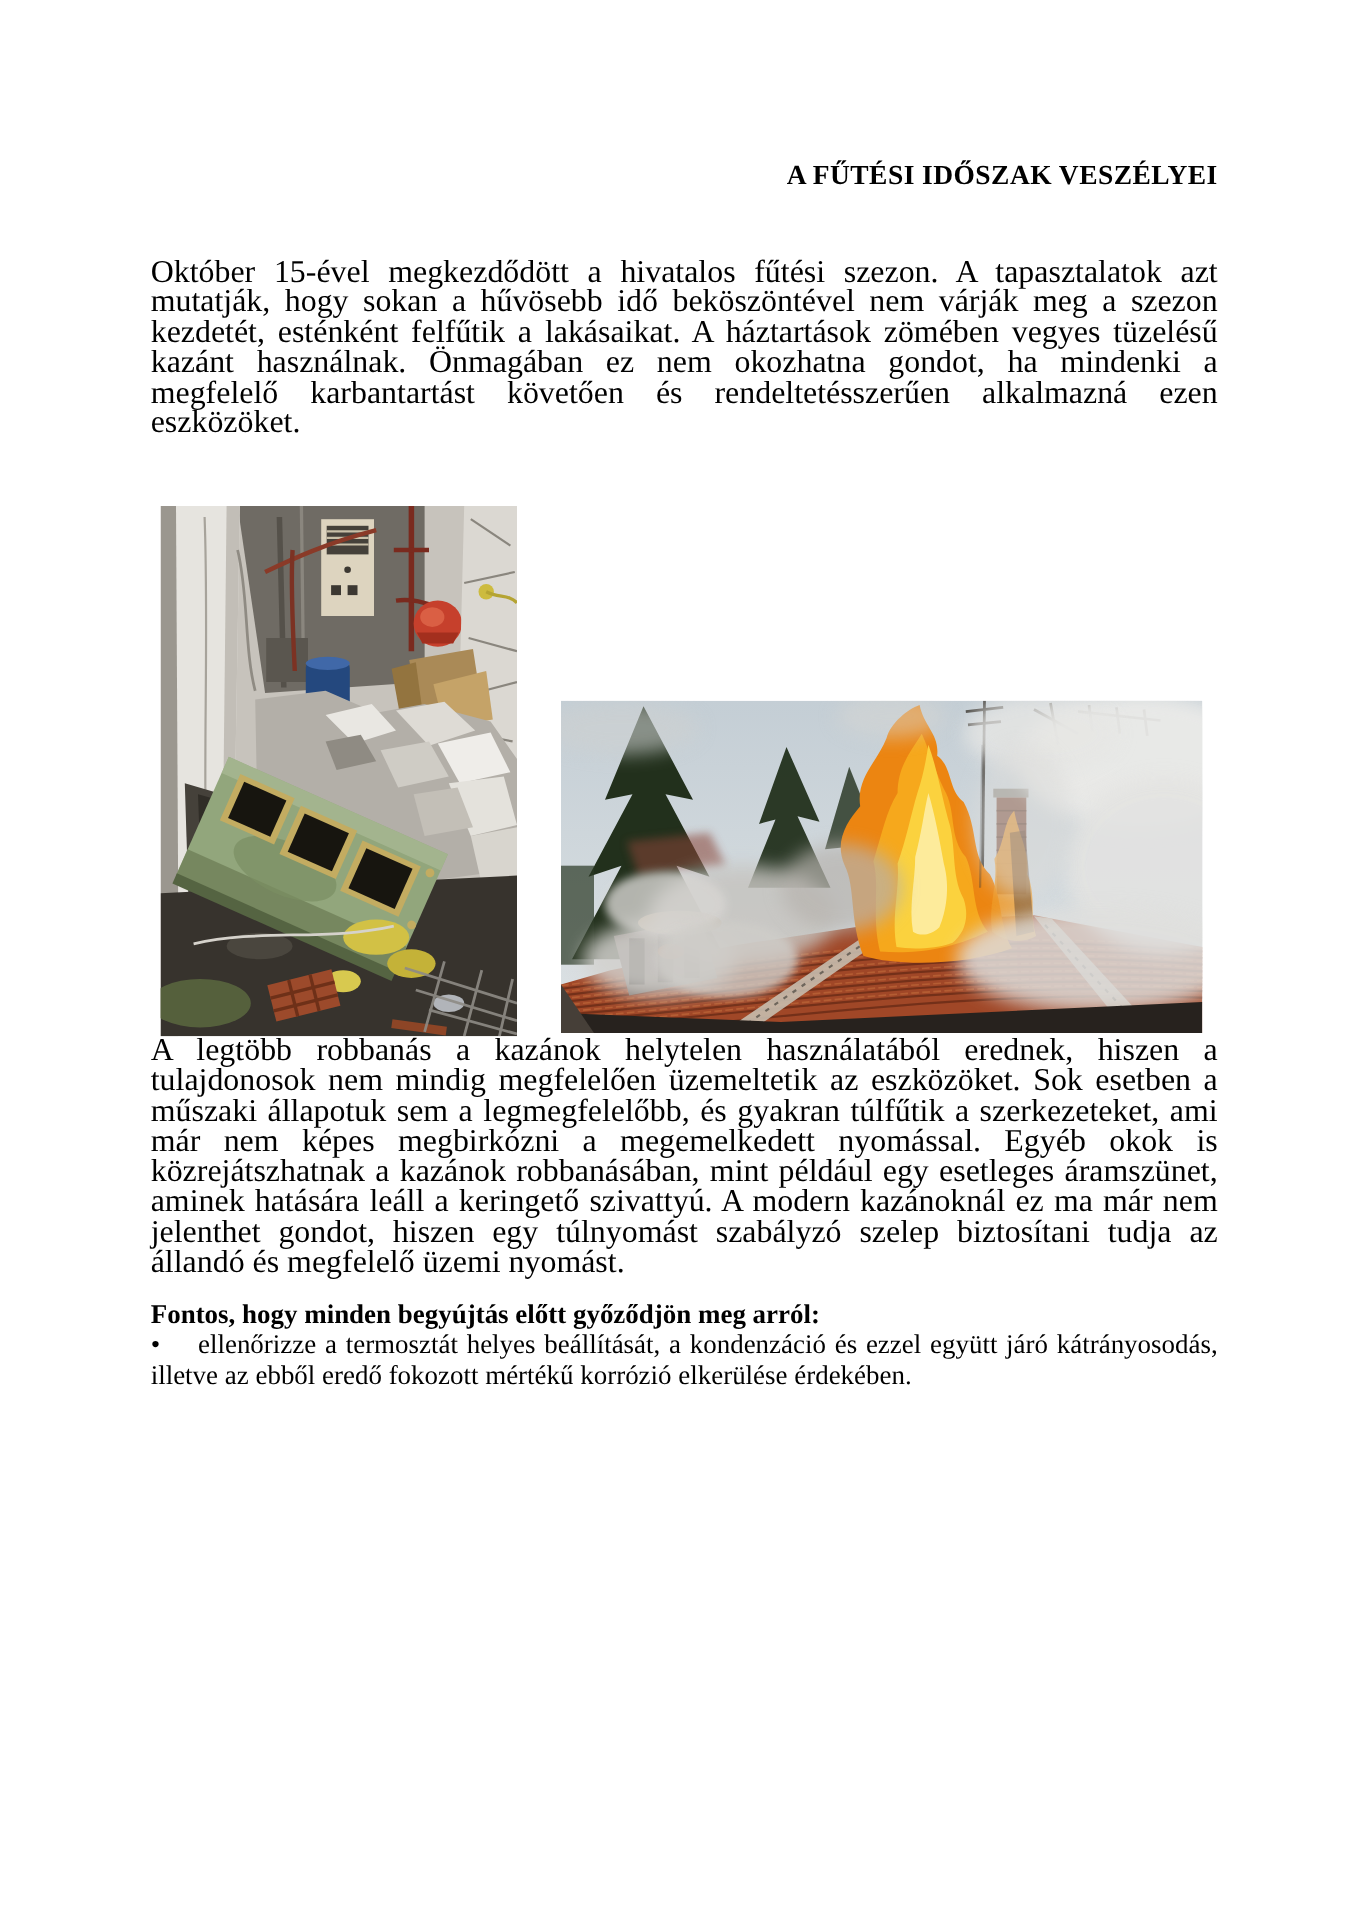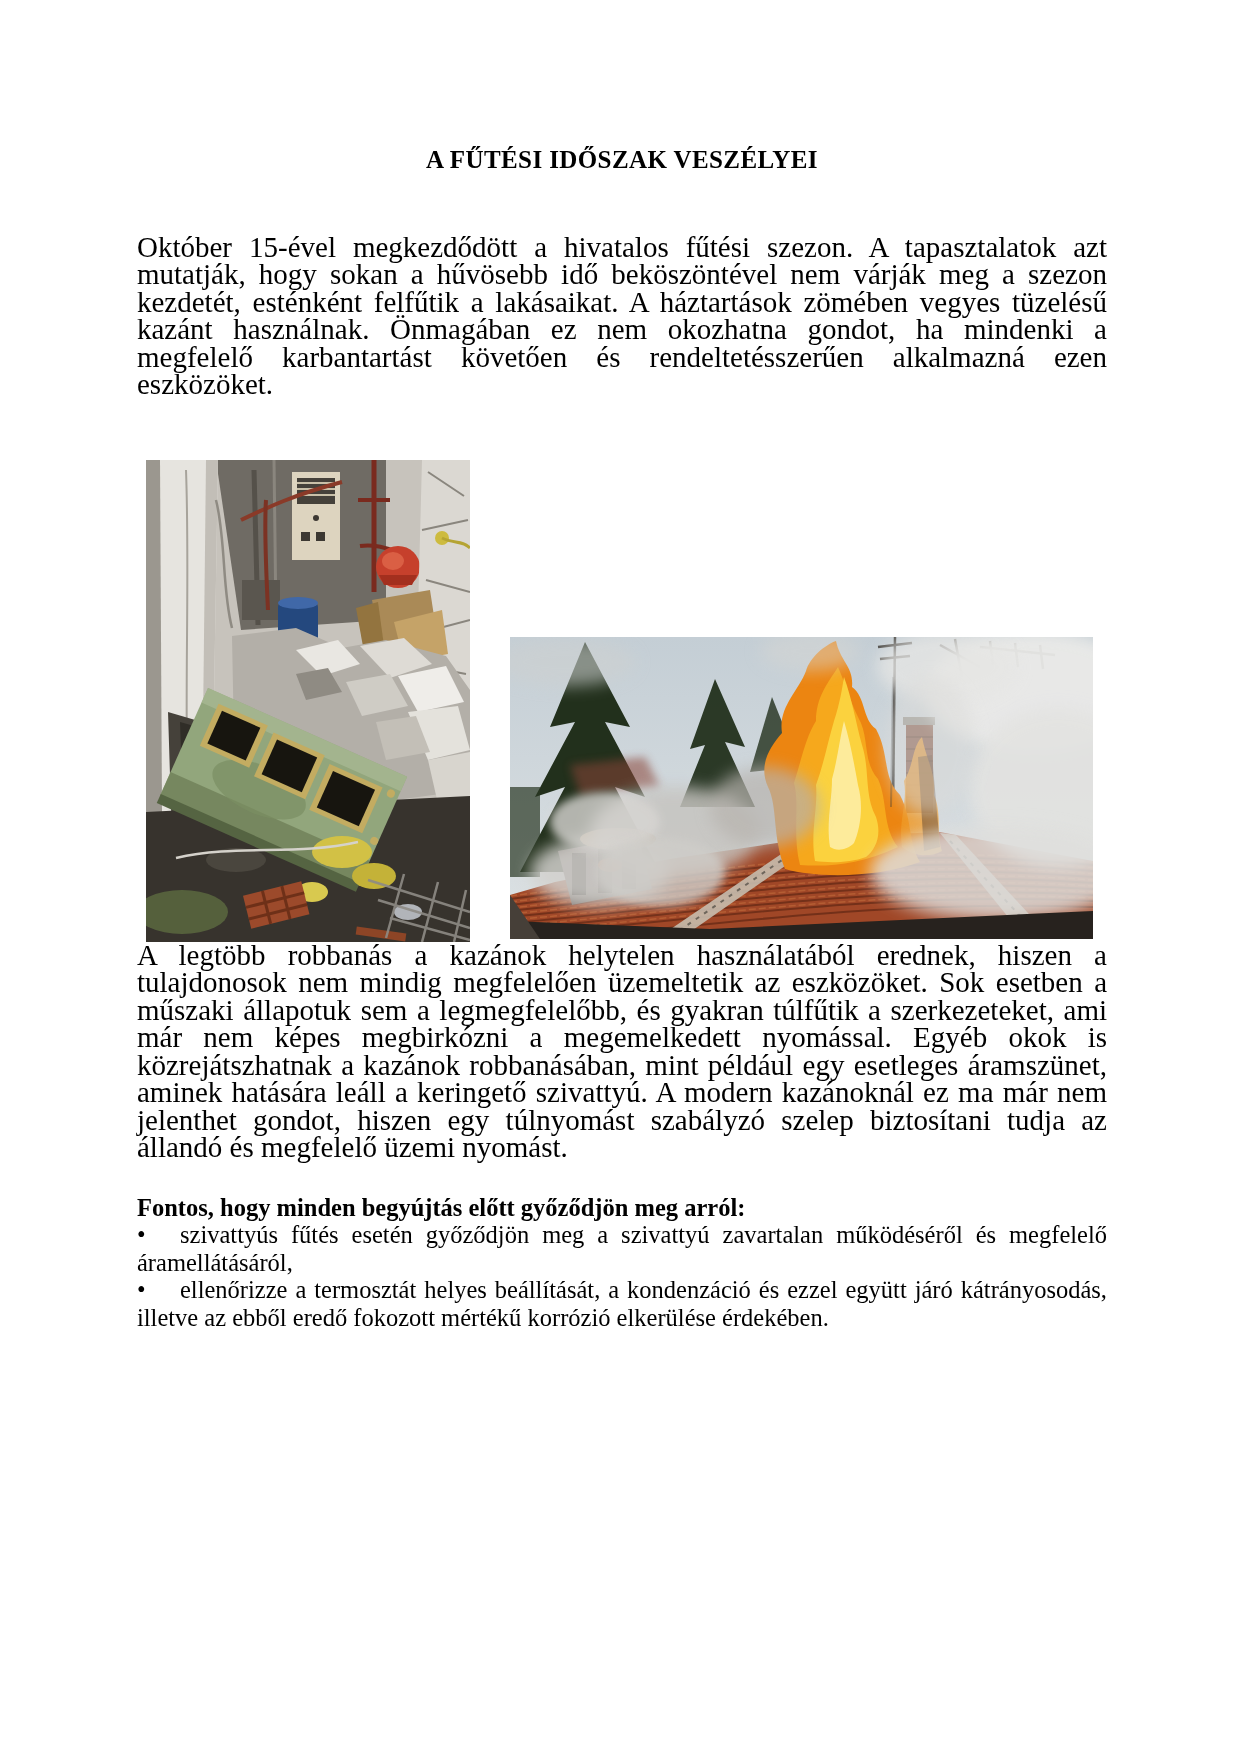--- a/index.html
+++ b/index.html
@@ -8,38 +8,38 @@
     width:1241px; height:1755px;
     position:relative; overflow:hidden;
     font-family:"Liberation Serif", "DejaVu Serif", serif;
     color:#000000;
   }
   .page {
     position:absolute; left:137px; top:146px; width:970px;
   }
   .title {
     font-size:25px; line-height:27.5px; font-weight:bold;
-    text-align:center; letter-spacing:0.4px;
+    text-align:right; letter-spacing:0.4px;
     margin-bottom:60px;
   }
   .para {
     font-size:29px; line-height:27.5px;
     text-align:justify;
   }
   .images-row {
     margin-top:61px;
     display:flex; align-items:flex-end;
   }
   .photo { display:block; }
   .photo-left  { width:324px; height:482px; margin-left:9px; }
   .photo-right { width:583px; height:302px; margin-left:40px; margin-bottom:3px; }
   .photo svg { display:block; width:100%; height:100%; }
   .para-causes { }
   .heading {
-    margin-top:32px;
+    margin-top:20px;
     font-size:24.5px; line-height:27.5px; font-weight:bold;
     text-align:left;
   }
   .bullet {
     font-size:24.5px; line-height:27.5px;
     text-align:justify;
   }
   .bullet .marker {
     display:inline-block; width:43px;
   }
@@ -271,18 +271,17 @@
     </figure>
 
   </div>
 
   <p class="para para-causes">A legtöbb robbanás a kazánok helytelen használatából erednek, hiszen a tulajdonosok nem mindig megfelelően üzemeltetik az eszközöket. Sok esetben a műszaki állapotuk sem a legmegfelelőbb, és gyakran túlfűtik a szerkezeteket, ami már nem képes megbirkózni a megemelkedett nyomással. Egyéb okok is közrejátszhatnak a kazánok robbanásában, mint például egy esetleges áramszünet, aminek hatására leáll a keringető szivattyú. A modern kazánoknál ez ma már nem jelenthet gondot, hiszen egy túlnyomást szabályzó szelep biztosítani tudja az állandó és megfelelő üzemi nyomást.</p>
 
   <p class="heading">Fontos, hogy minden begyújtás előtt győződjön meg arról:</p>
 
 
 
-  <p class="bullet"><span class="marker">•</span><span>szivattyús fűtés esetén győződjön meg a szivattyú zavartalan működéséről és megfelelő áramellátásáról,</span></p>
 
   <p class="bullet"><span class="marker">•</span><span>ellenőrizze a termosztát helyes beállítását, a kondenzáció és ezzel együtt járó kátrányosodás, illetve az ebből eredő fokozott mértékű korrózió elkerülése érdekében.</span></p>
 
 
 </div>
 
 </body></html>

